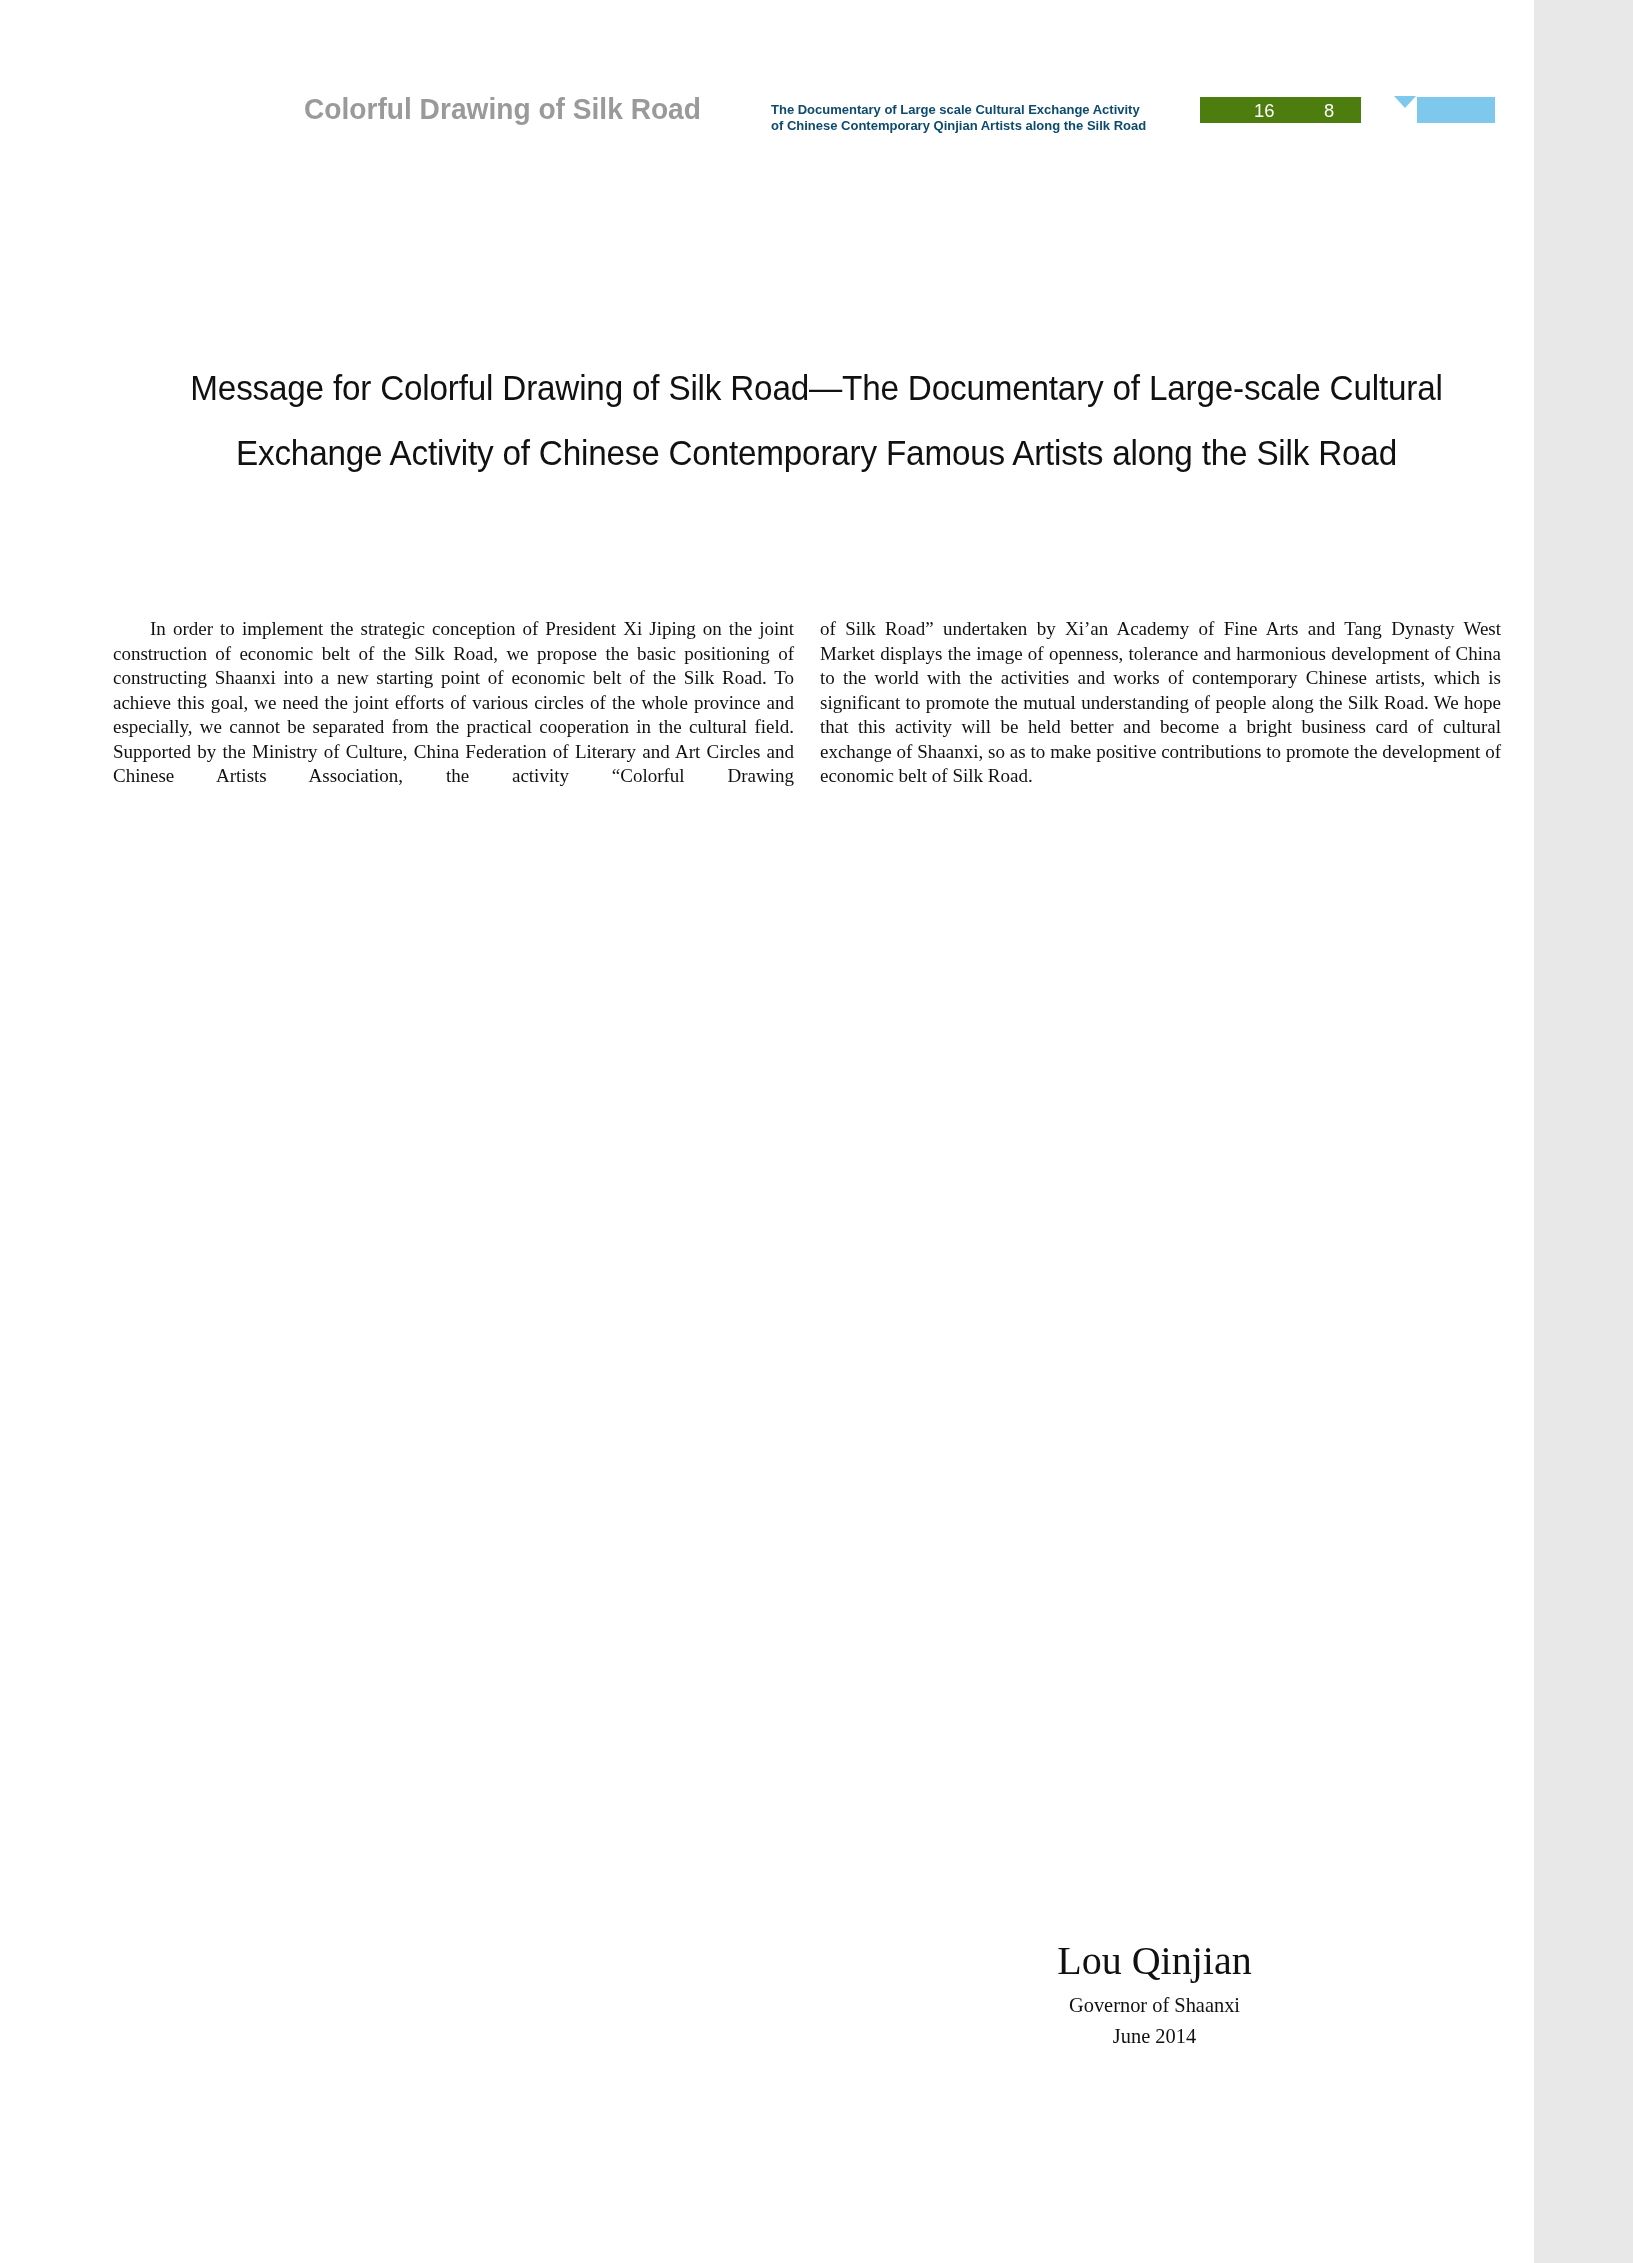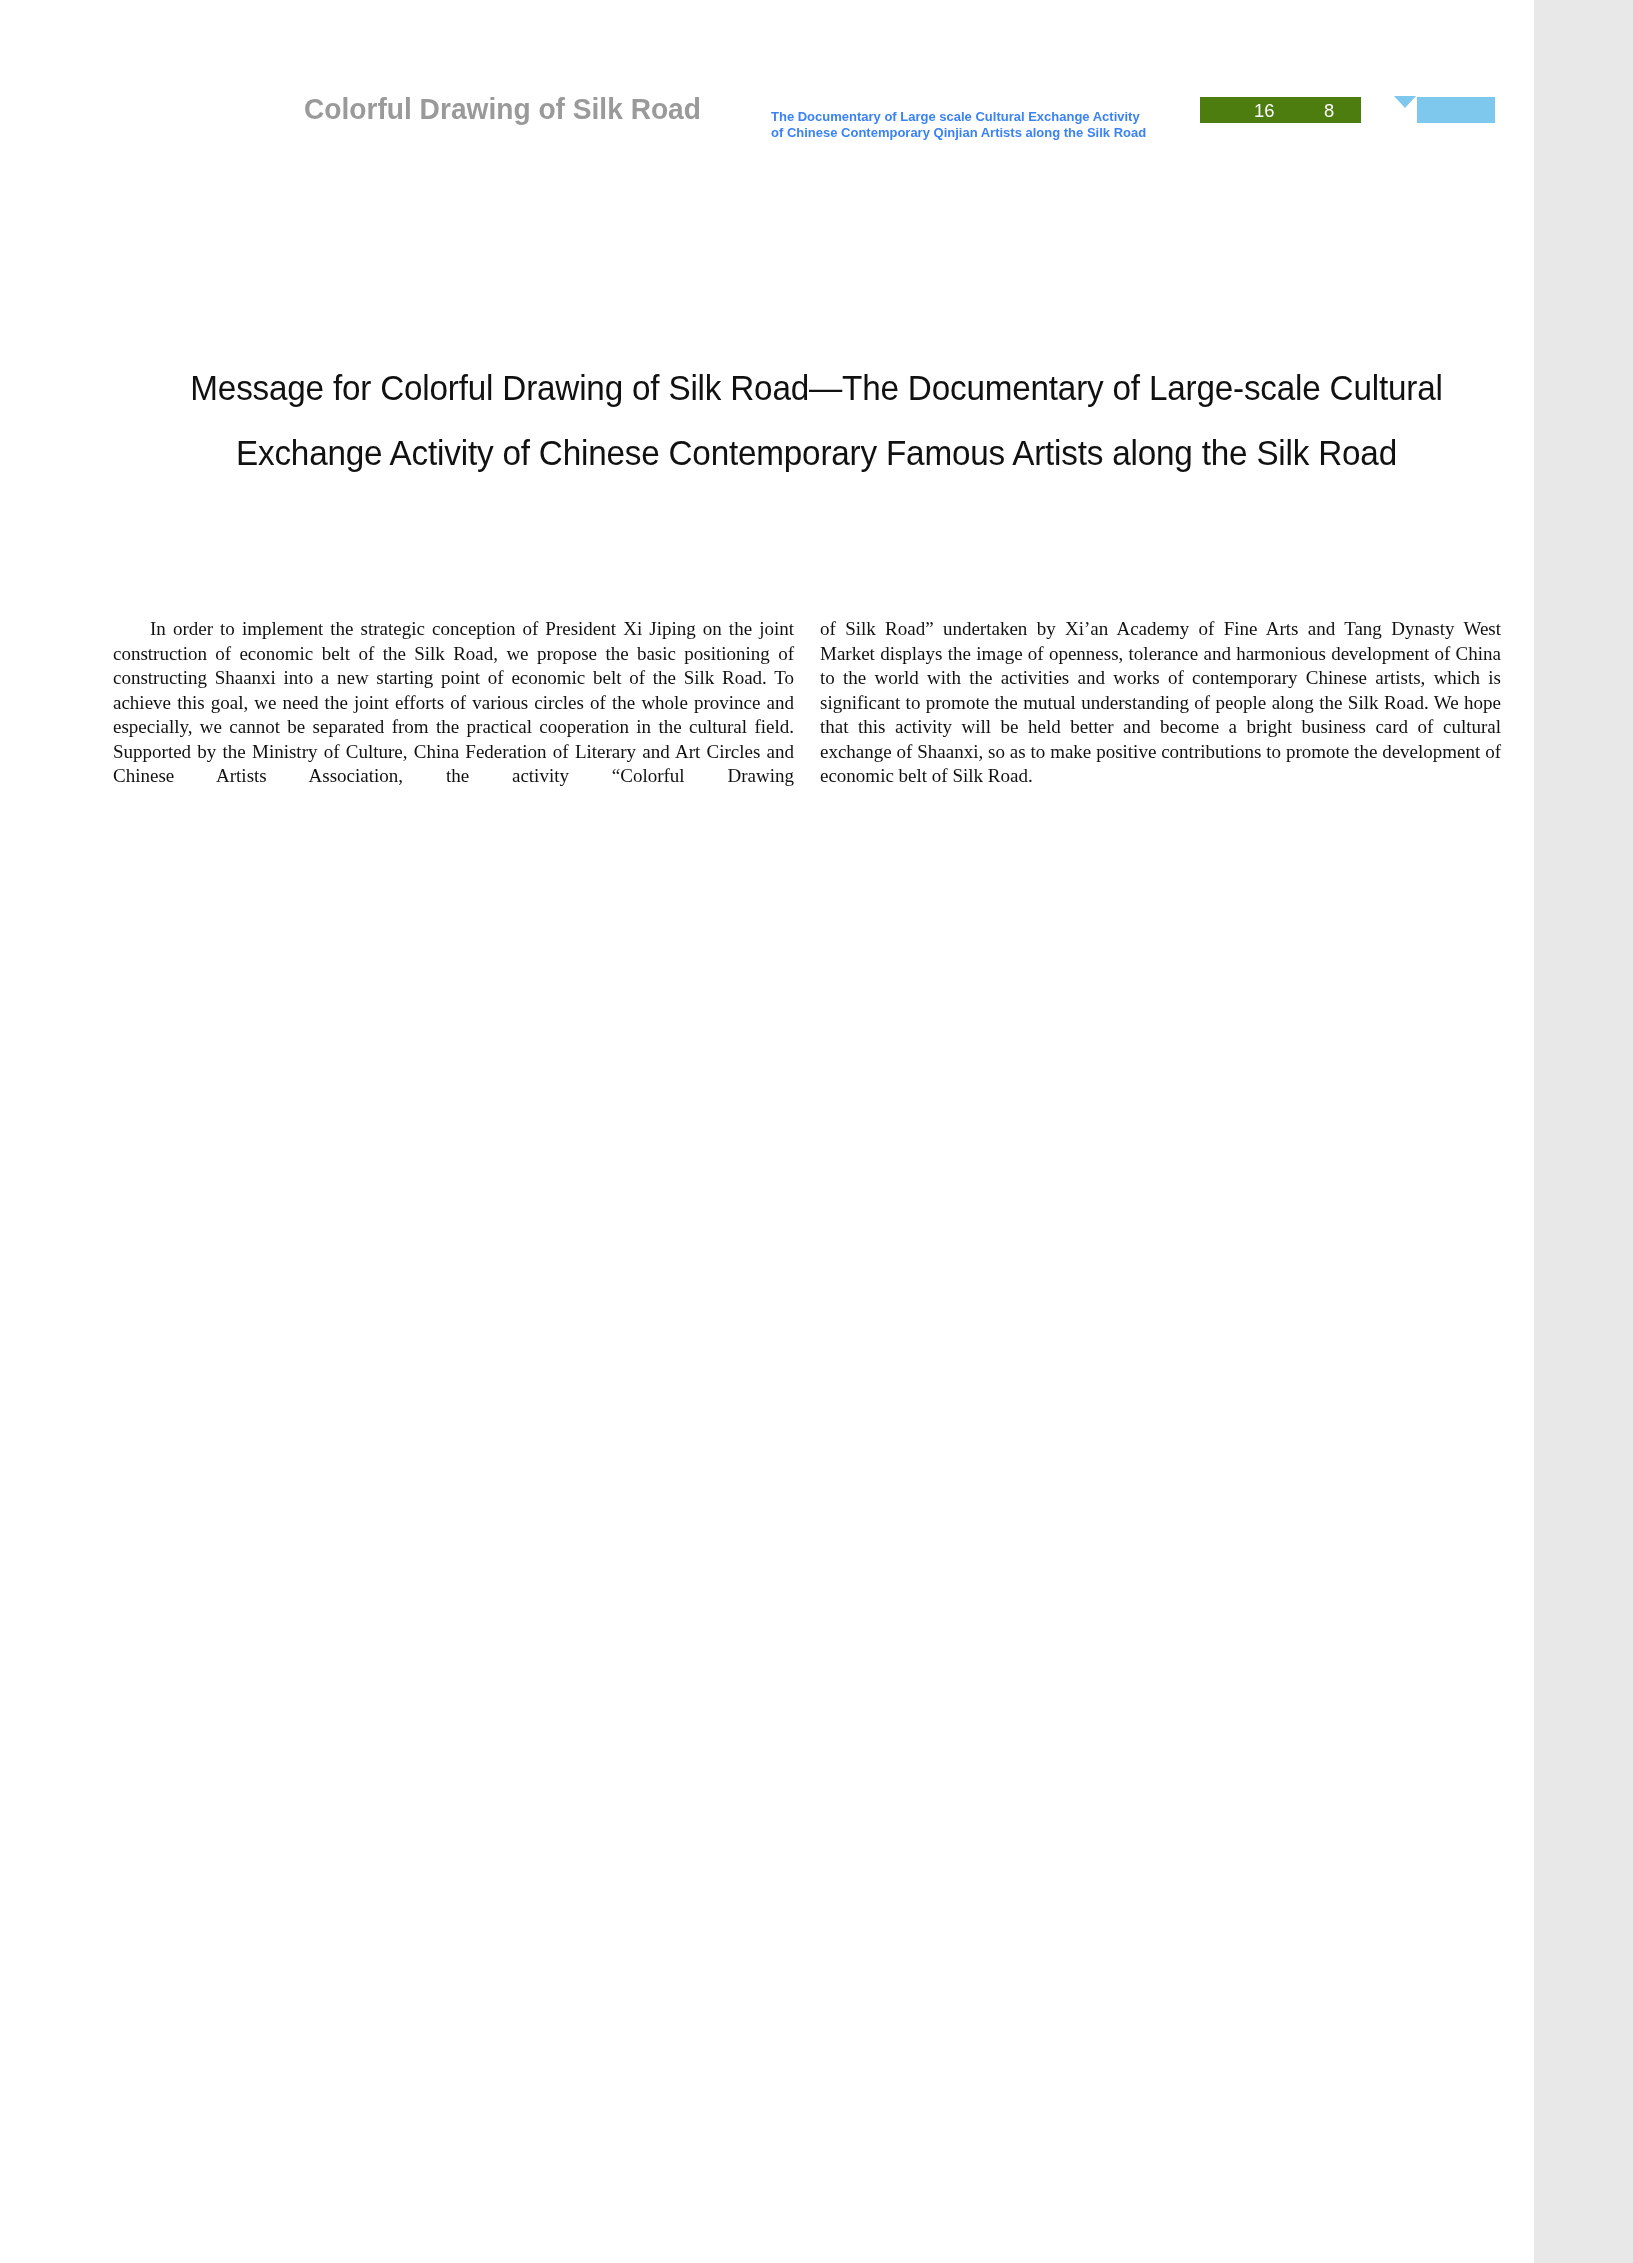--- a/index.html
+++ b/index.html
@@ -10,23 +10,23 @@
   }
 
   
   .book-title {
     position:absolute; left:304px; top:93px;
     font-size:29px; line-height:33px; font-weight:700;
     color:#9a9a9a; letter-spacing:0px; white-space:nowrap;
     transform:scaleX(.97); transform-origin:left center;
   }
   .book-subtitle {
-    position:absolute; left:771px; top:109px;
+    position:absolute; left:771px; top:102px;
     font-size:13px; line-height:16px; font-weight:700;
-    color:#3b82f6; white-space:nowrap;
+    color:#0c4a6e; white-space:nowrap;
   }
   .pageno-box {
     position:absolute; left:1200px; top:97px; width:161px; height:26px;
     background:#4d7c0f;
   }
   .pageno {
     position:absolute; top:0; height:26px; line-height:27px;
     color:#ffffff; font-size:18.4px; font-weight:400;
   }
   .pageno.left  { left:54px; }
@@ -92,15 +92,20 @@
 
   <div class="article-title">
     <div class="t-line">Message for Colorful Drawing of Silk Road—The Documentary of Large-scale Cultural</div>
     <div class="t-line">Exchange Activity of Chinese Contemporary Famous Artists along the Silk Road</div>
   </div>
 
   <div class="body-col col1">In order to implement the strategic conception of President Xi Jiping on the joint construction of economic belt of the Silk Road, we propose the basic positioning of constructing Shaanxi into a new starting point of economic belt of the Silk Road. To achieve this goal, we need the joint efforts of various circles of the whole province and especially, we cannot be separated from the practical cooperation in the cultural field. Supported by the Ministry of Culture, China Federation of Literary and Art Circles and Chinese Artists Association, the activity “Colorful Drawing</div>
 
   <div class="body-col col2">of Silk Road” undertaken by Xi’an Academy of Fine Arts and Tang Dynasty West Market displays the image of openness, tolerance and harmonious development of China to the world with the activities and works of contemporary Chinese artists, which is significant to promote the mutual understanding of people along the Silk Road. We hope that this activity will be held better and become a bright business card of cultural exchange of Shaanxi, so as to make positive contributions to promote the development of economic belt of Silk Road.</div>
 
+  <div class="signature">
+    <div class="sig-name">Lou Qinjian</div>
+    <div class="sig-role">Governor of Shaanxi</div>
+    <div class="sig-date">June 2014</div>
+  </div>
 
 </div>
 
 
 </body></html>

